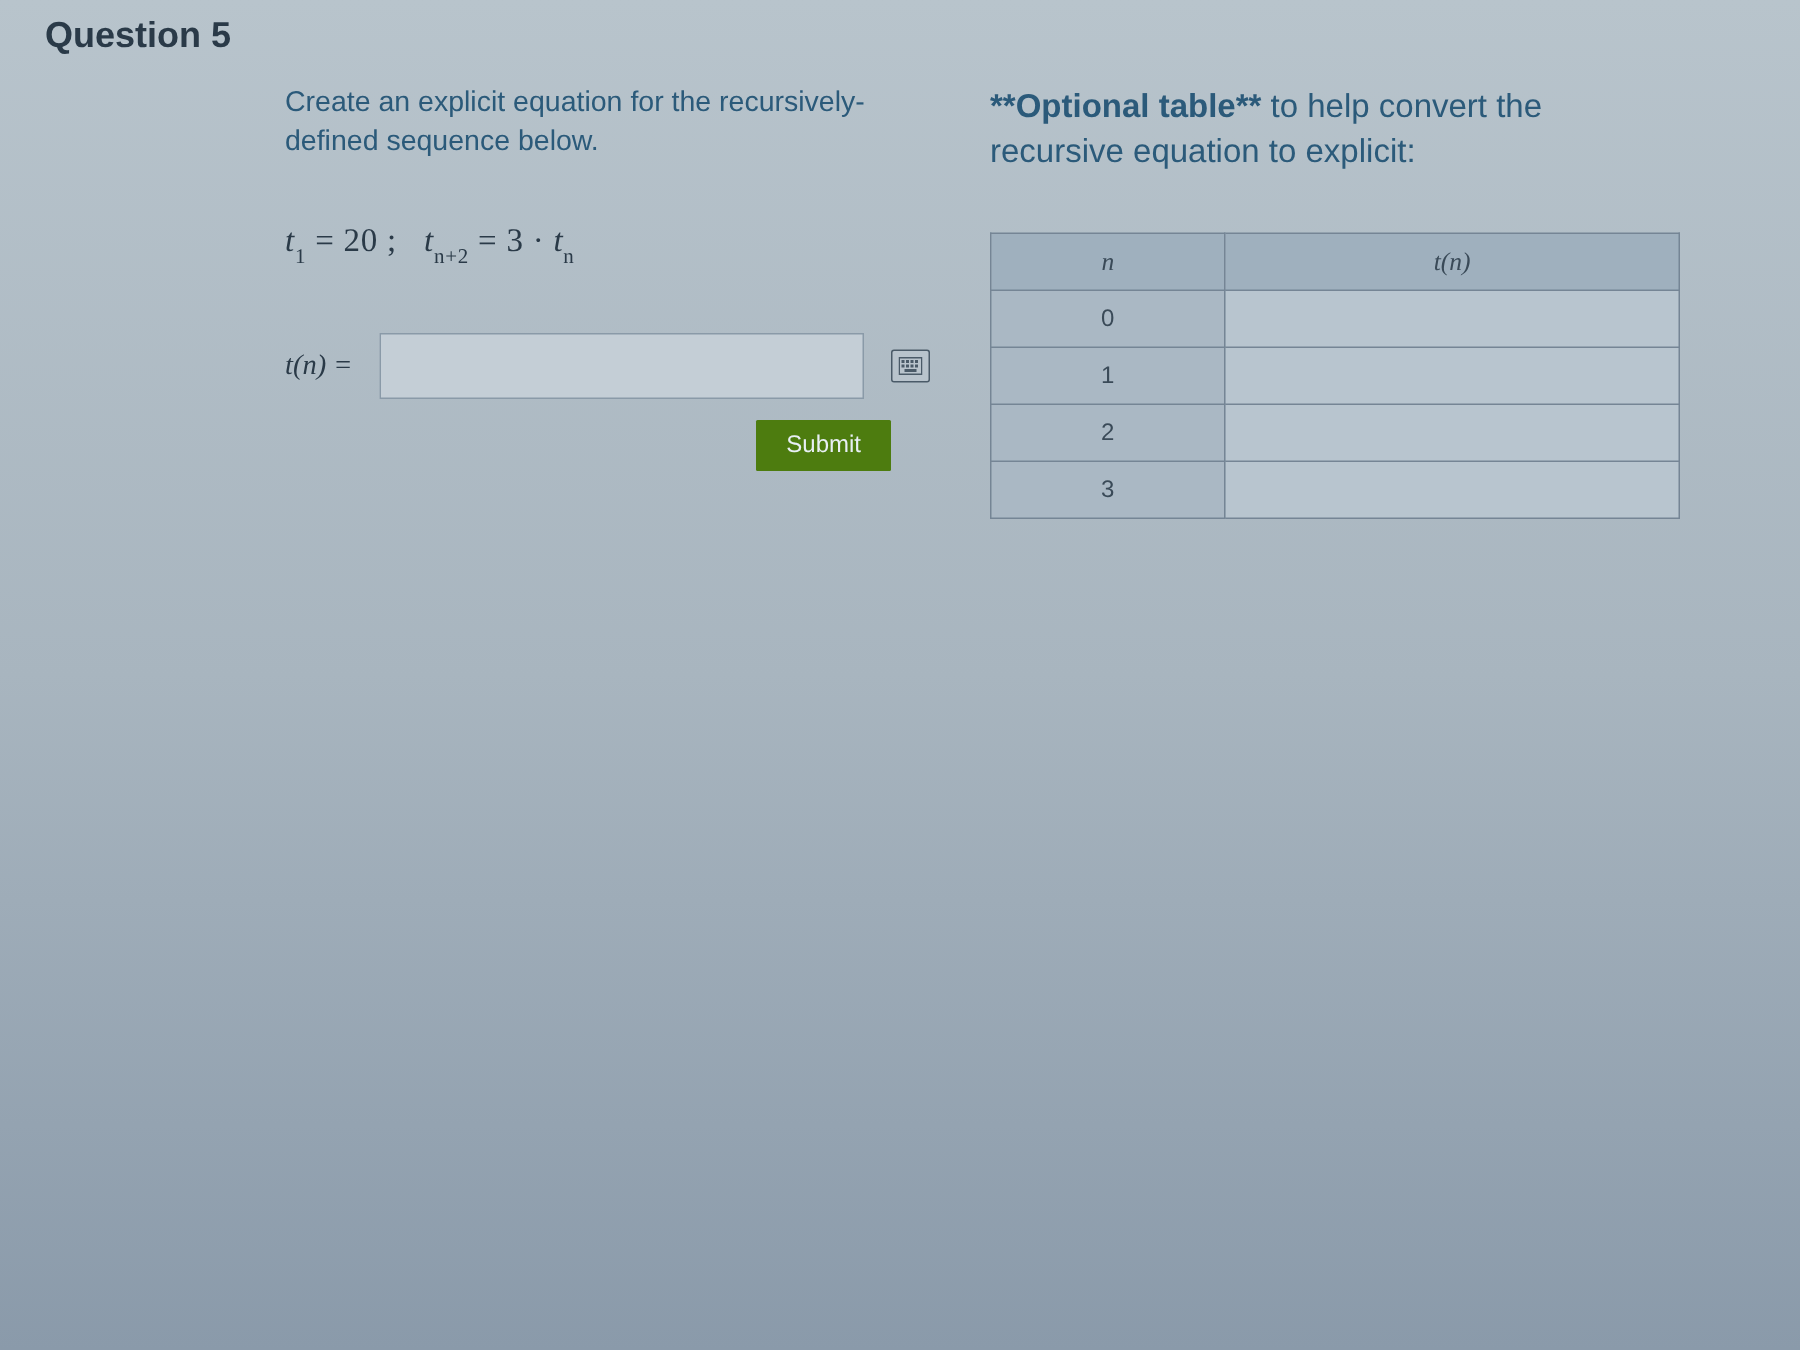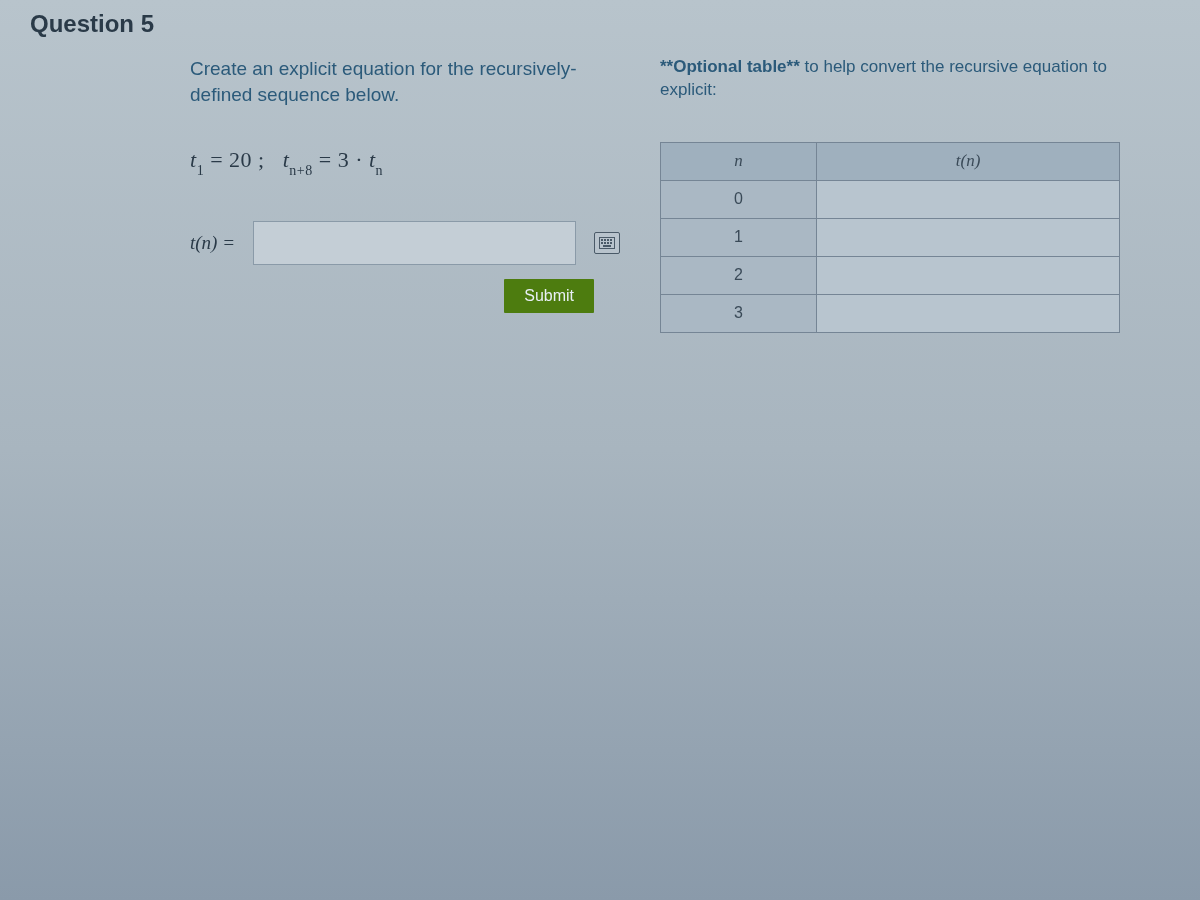--- a/index.html
+++ b/index.html
@@ -108,21 +108,21 @@
     .submit-btn {
       background: #4d7c0f;
       color: #e8eff5;
       border: none;
       padding: 8px 20px;
       font-size: 16px;
       cursor: pointer;
       border-radius: 1px;
     }
     .optional-text {
-      font-size: 17px;
+      font-size: 22px;
       color: #2b5a7a;
       line-height: 1.35;
       margin-bottom: 40px;
     }
     .optional-text .bold {
       font-weight: bold;
     }
     .helper-table {
       border-collapse: collapse;
       width: 460px;
@@ -158,21 +158,21 @@
 <h2 class="question-title">Question 5</h2>
 
 <div class="content-row">
   <div class="left-col">
     <p class="prompt-text">Create an explicit equation for the recursively-defined sequence below.</p>
 
     <div class="equation-row">
       <span>t</span><span class="sub">1</span>
       <span class="normal"> = </span><span class="normal">20</span>
       <span class="normal"> ;&nbsp;&nbsp; </span>
-      <span>t</span><span class="sub">n+8</span>
+      <span>t</span><span class="sub">n+2</span>
       <span class="normal"> = </span><span class="normal">3</span>
       <span class="normal"> · </span>
       <span>t</span><span class="sub">n</span>
     </div>
 
     <div class="input-row">
       <span class="input-label">t(n) =</span>
       <input type="text" class="answer-box" value="" style="">
       <span class="keypad-icon">
         <svg viewBox="0 0 16 12">

